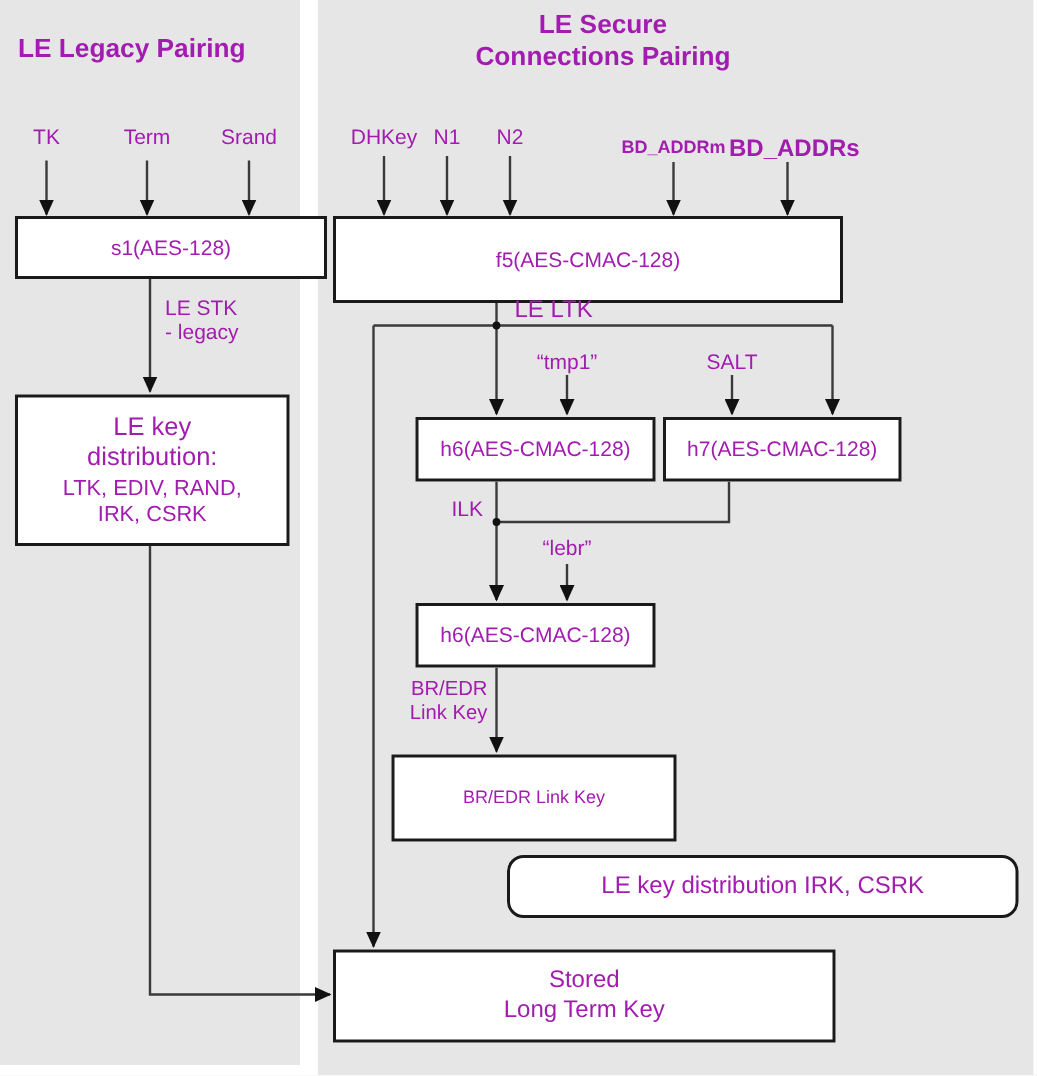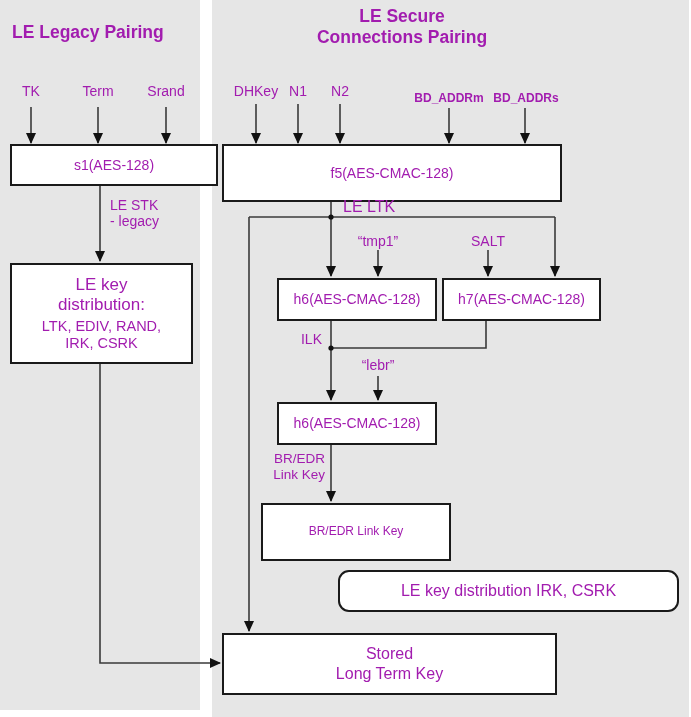--- a/index.html
+++ b/index.html
@@ -97,21 +97,21 @@
 
   <div class="lbl tc title" style="left:252px;top:6px;width:300px;line-height:21px;white-space:normal;">
     <div>LE Secure</div>
     <div>Connections Pairing</div>
   </div>
 
   <div class="lbl tc" style="left:226px;top:83px;width:60px;font-size:14px;">DHKey</div>
   <div class="lbl tc" style="left:278px;top:83px;width:40px;font-size:14px;">N1</div>
   <div class="lbl tc" style="left:320px;top:83px;width:40px;font-size:14px;">N2</div>
   <div class="lbl tc" style="left:409px;top:91px;width:80px;font-size:12px;font-weight:bold;">BD_ADDRm</div>
-  <div class="lbl tc" style="left:486px;top:91px;width:80px;font-size:12px;font-weight:bold;">BD_ADDRs</div>
+  <div class="lbl tc" style="left:486px;top:91px;width:80px;font-size:16px;font-weight:bold;">BD_ADDRs</div>
 
   <div class="box" style="left:222px;top:144px;width:340px;height:58px;font-size:14px;">
     <span>f5(AES-CMAC-128)</span>
   </div>
 
   <div class="lbl" style="left:343px;top:198px;font-size:16px;">LE LTK</div>
 
   <div class="lbl tc" style="left:338px;top:233px;width:80px;font-size:14px;">“tmp1”</div>
   <div class="lbl tc" style="left:448px;top:233px;width:80px;font-size:14px;">SALT</div>
 

